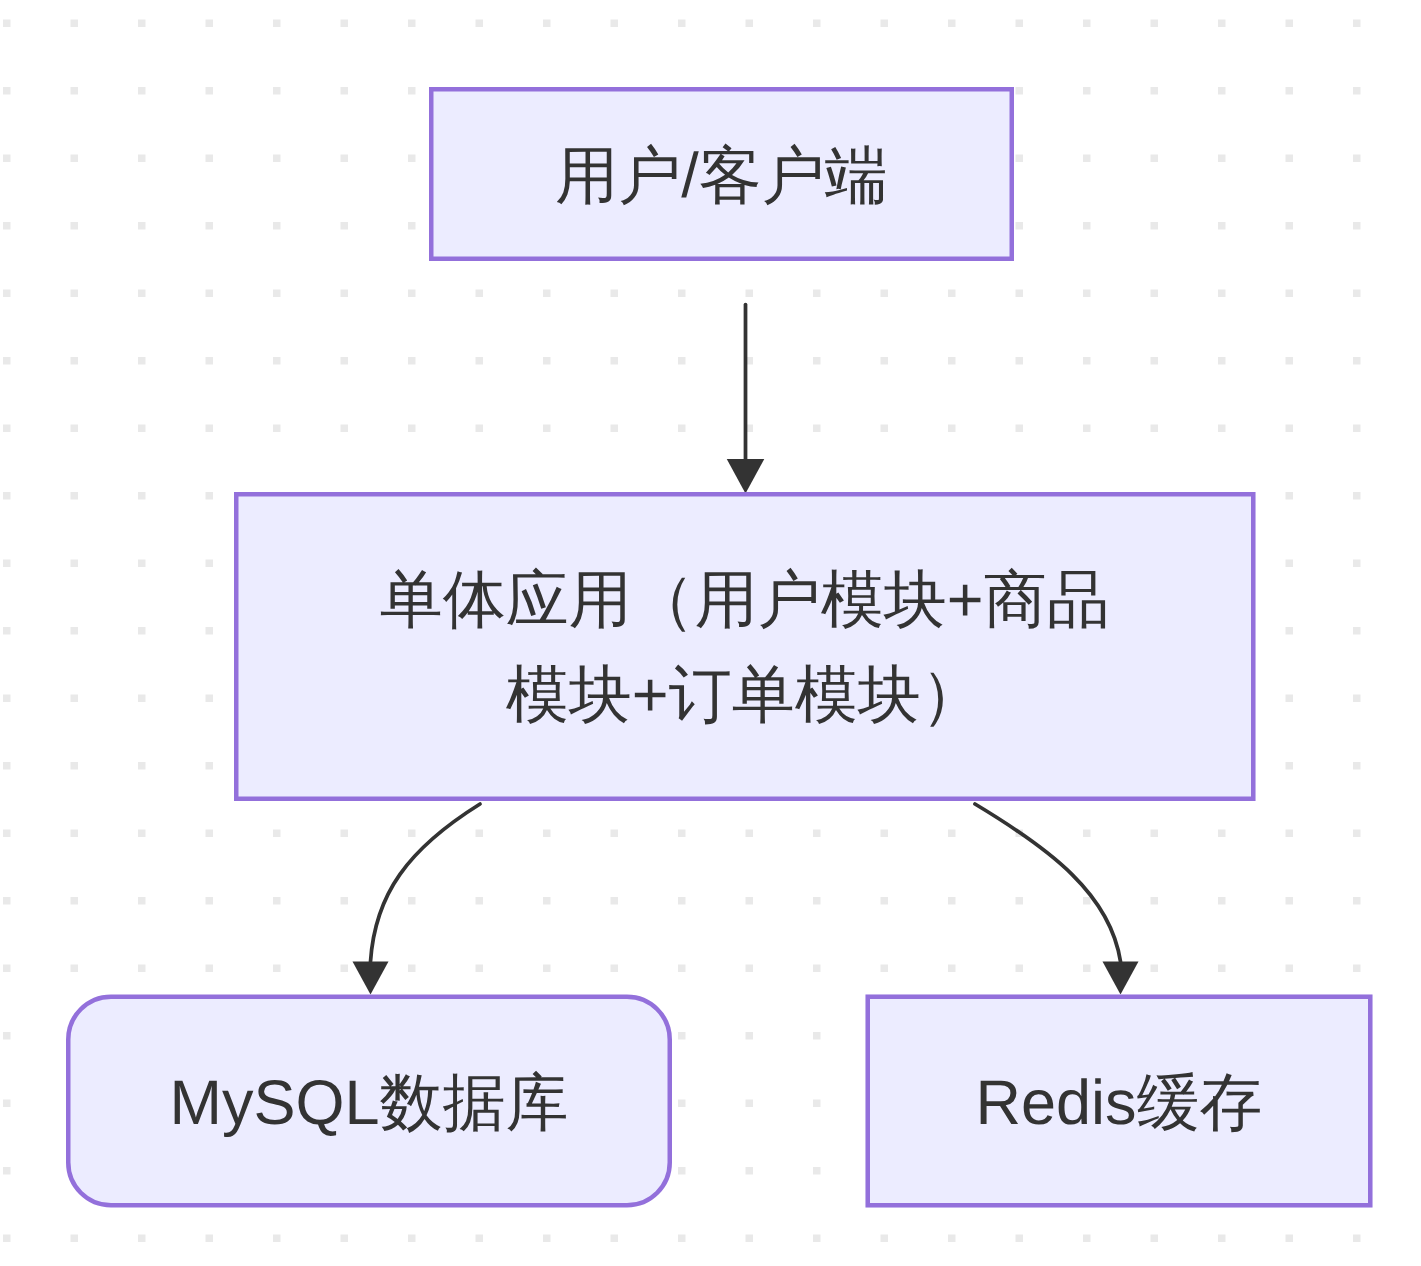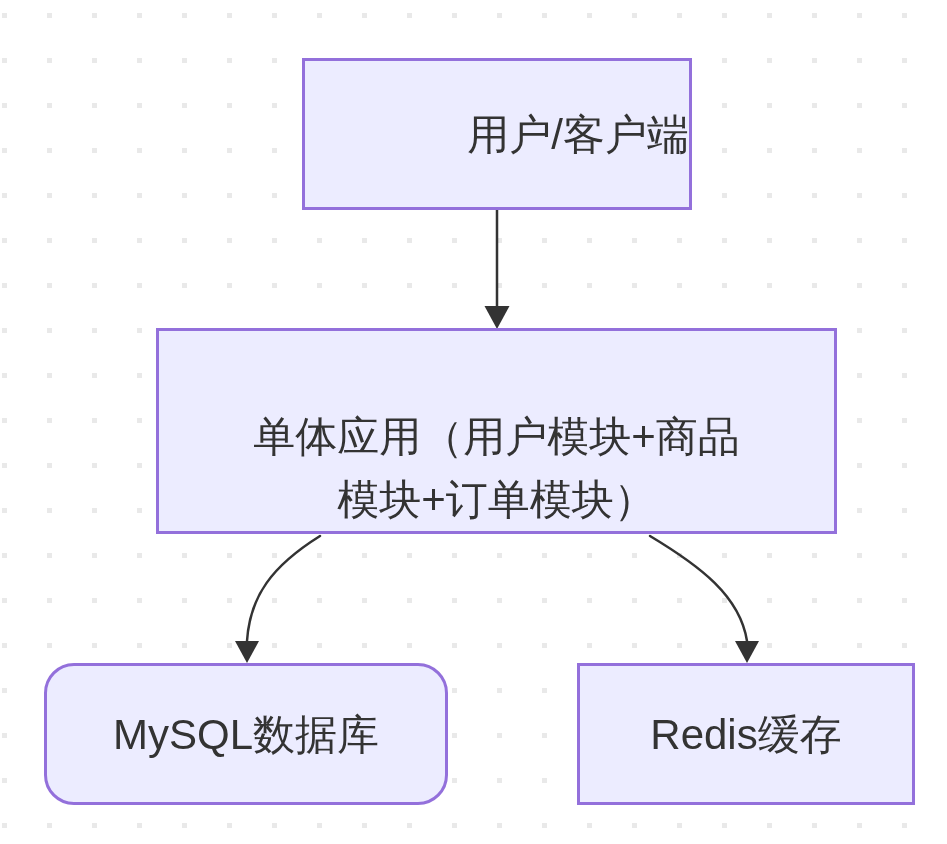--- a/index.html
+++ b/index.html
@@ -29,22 +29,22 @@
     border: 3px solid #9370DB;
     display: flex;
     align-items: center;
     justify-content: center;
     text-align: center;
     color: #333333;
     font-size: 42px;
     line-height: 1.5;
     white-space: pre-line;
   }
-  .node-client   { left: 302px; top: 58px;  width: 390px; height: 152px; justify-content: flex-end; }
-  .node-monolith { left: 156px; top: 328px; width: 681px; height: 206px; align-items: flex-end; }
+  .node-client   { left: 286px; top: 58px;  width: 390px; height: 116px; }
+  .node-monolith { left: 156px; top: 328px; width: 681px; height: 206px; }
   .node-mysql    { left: 44px;  top: 663px; width: 404px; height: 142px; border-radius: 30px; }
   .node-redis    { left: 577px; top: 663px; width: 338px; height: 142px; text-align: right; }
   .edge-line {
     fill: none;
     stroke: #333333;
     stroke-width: 2.5;
     stroke-linecap: round;
   }
   .edge-head {
     fill: #333333;

